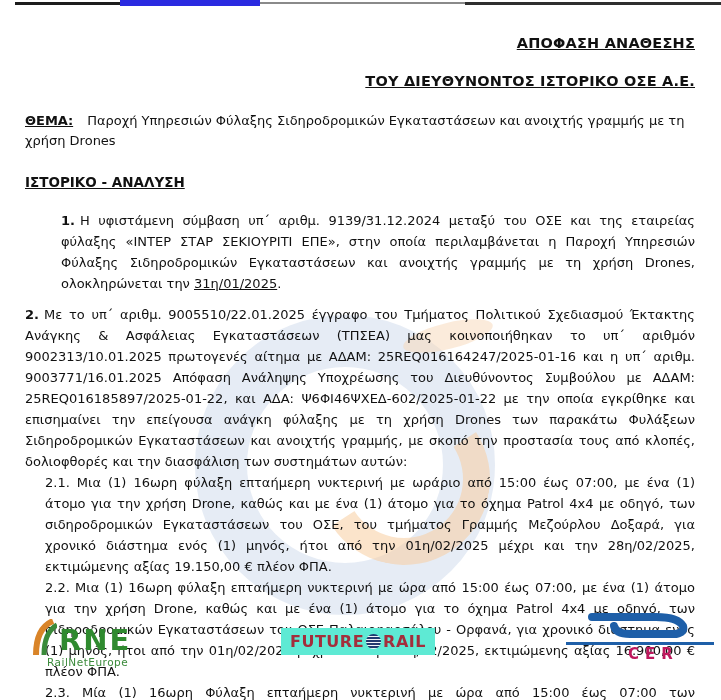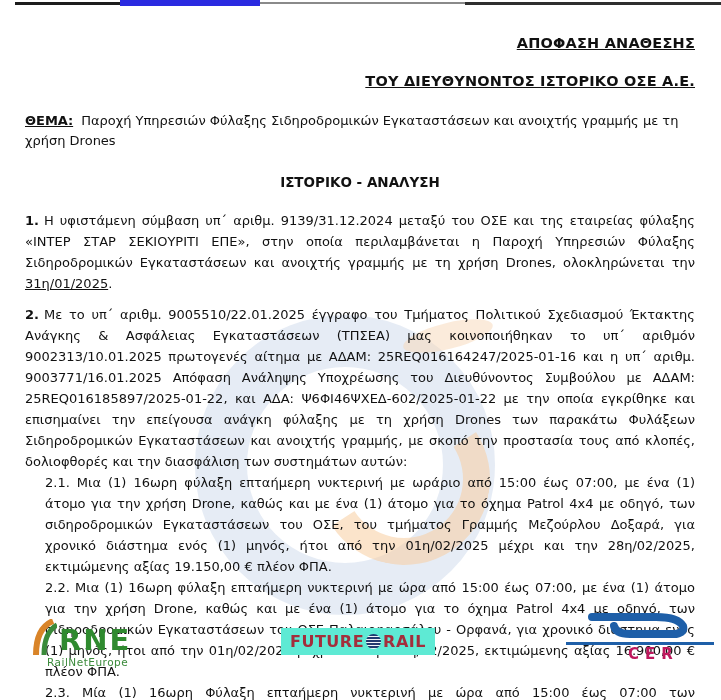--- a/index.html
+++ b/index.html
@@ -22,24 +22,24 @@
   .wm-arc{left:318px;top:393px;width:172px;height:172px;border-radius:50%;
     box-sizing:border-box;border:27px solid rgba(247,206,160,0.55);
     border-top-color:transparent;border-left-color:transparent;transform:rotate(12deg);}
   .wm-blob{left:402px;top:323px;width:92px;height:26px;border-radius:50%;
     background:rgba(248,216,184,0.5);transform:rotate(-14deg);}
   
   .doc{position:relative;z-index:1;padding:14px 26px 0 25px;}
   .title-line{font-weight:bold;font-size:14.5px;line-height:18px;text-align:right;
     text-decoration:underline;letter-spacing:0.2px;margin-top:20px;}
   .subject{margin-top:21px;font-size:13px;line-height:20px;}
-  .subject .lbl{font-weight:bold;text-decoration:underline;margin-right:8px;}
-  .section-head{margin-top:23px;font-size:13.5px;font-weight:bold;text-align:center;}
+  .subject .lbl{font-weight:bold;text-decoration:underline;margin-right:14px;}
+  .section-head{margin-top:23px;font-size:13.5px;font-weight:bold;text-decoration:underline;}
   p{margin:0;font-size:13px;line-height:21px;text-align:justify;}
-  .p-main{margin-top:20px;}
+  .p-main{margin-top:20px;margin-left:36px;}
   .p-next{margin-top:10px;}
   .num{font-weight:bold;margin-right:5px;}
   .u{text-decoration:underline;}
   .item{margin-left:20px;}
   
   .footer{position:absolute;left:0;top:608px;width:644px;height:56px;z-index:2;text-decoration:underline;}
   .rne{position:absolute;left:31px;top:11px;width:130px;}
   .rne-row{display:flex;align-items:flex-end;}
   .rne-name{font-size:29px;line-height:30px;font-weight:bold;color:#2f8a2f;
     letter-spacing:2px;margin-left:2px;}

